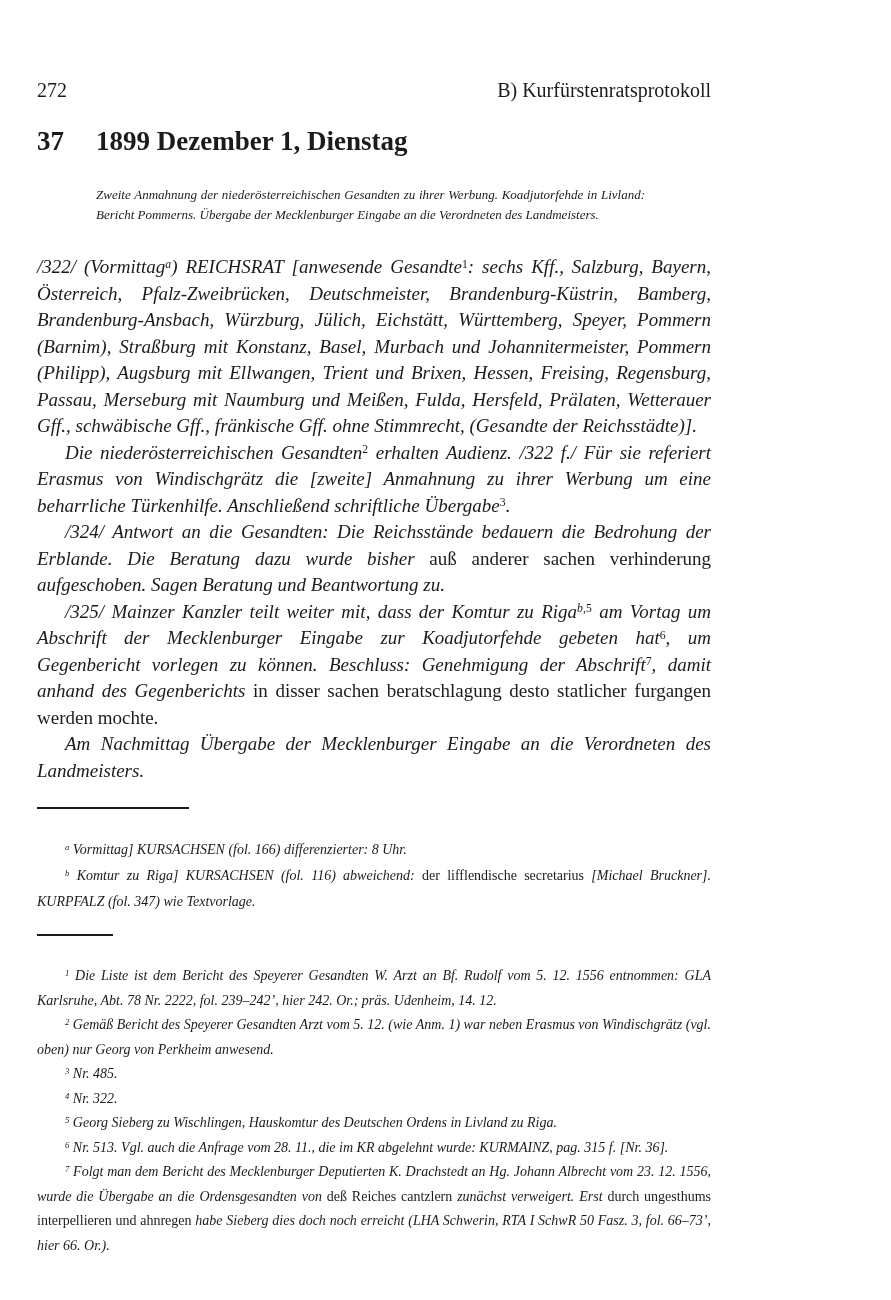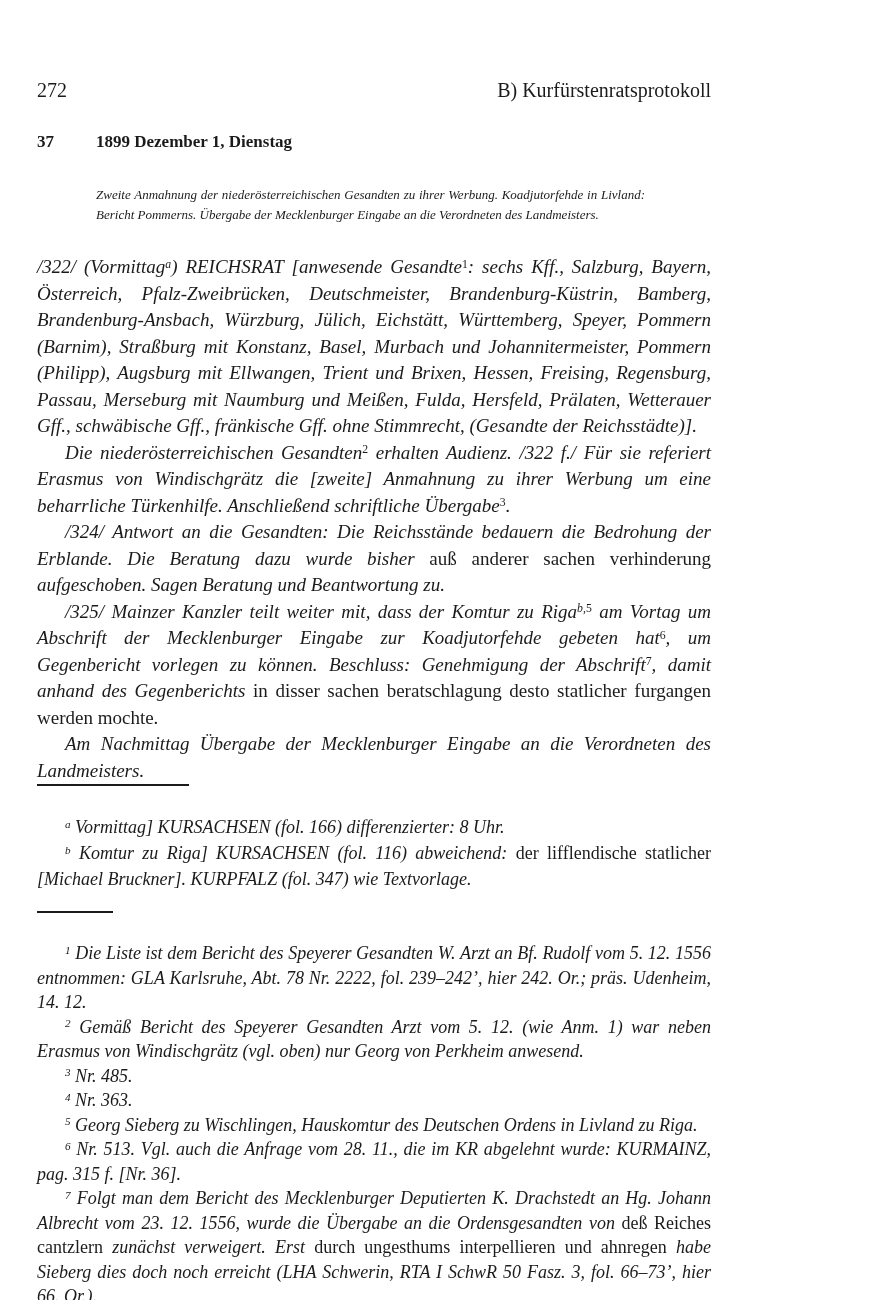--- a/index.html
+++ b/index.html
@@ -22,21 +22,21 @@
     font-size: 20px;
     line-height: 24px;
     font-style: normal;
   }
   .page-num { position: absolute; left: 0; top: 0; }
   .running-head { display: block; text-align: right; }
   
   .heading {
     display: flex;
     margin-top: 26px;
-    font-size: 17px;
+    font-size: 27px;
     line-height: 27px;
     font-weight: bold;
     font-style: normal;
   }
   .entry-num { width: 59px; flex: 0 0 59px; }
   
   .summary {
     margin: 30px 66px 0 59px;
     font-style: italic;
     font-size: 13px;
@@ -61,21 +61,21 @@
     top: -0.45em;
     font-style: inherit;
   }
   
   .footzone { margin-top: auto; }
   .rule { height: 2px; background: #1b1b1b; margin-bottom: 9px; }
   .rule-a { width: 152px; }
   .rule-b { width: 76px; margin-top: 19px; }
   .apparatus, .commentary {
     font-style: italic;
-    font-size: 18px;
+    font-size: 14px;
     margin-top: 28px;
   }
   .apparatus { line-height: 26px; }
   .commentary { line-height: 24.5px; }
   .apparatus .para, .commentary .para { text-indent: 28px; }
 </style>
 </head>
 <body>
 
 <div class="page">
@@ -97,27 +97,27 @@
       <p class="para indent"><span>Die niederösterreichischen Gesandten</span><sup class="up">2</sup><span> erhalten Audienz. /322 f./ Für sie referiert Erasmus von Windischgrätz die [zweite] Anmahnung zu ihrer Werbung um eine beharrliche Türkenhilfe. Anschließend schriftliche Übergabe</span><sup class="up">3</sup><span>.</span></p>
       <p class="para indent"><span>/324/ Antwort an die Gesandten: Die Reichsstände bedauern die Bedrohung der Erblande. Die Beratung dazu wurde bisher </span><span class="up">auß anderer sachen verhinderung</span><span> aufgeschoben. Sagen Beratung und Beantwortung zu.</span></p>
       <p class="para indent"><span>/325/ Mainzer Kanzler teilt weiter mit, dass der Komtur zu Riga</span><sup>b</sup><sup class="up">,5</sup><span> am Vortag um Abschrift der Mecklenburger Eingabe zur Koadjutorfehde gebeten hat</span><sup class="up">6</sup><span>, um Gegenbericht vorlegen zu können. Beschluss: Genehmigung der Abschrift</span><sup class="up">7</sup><span>, damit anhand des Gegenberichts </span><span class="up">in disser sachen beratschlagung desto statlicher furgangen werden mochte.</span></p>
       <p class="para indent"><span>Am Nachmittag Übergabe der Mecklenburger Eingabe an die Verordneten des Landmeisters.</span></p>
     </div>
 
   <div class="footzone">
     <div class="rule rule-a"></div>
     <div class="apparatus">
         <p class="para indent"><sup>a</sup><span> Vormittag] KURSACHSEN (fol. 166) differenzierter: 8 Uhr.</span></p>
-        <p class="para indent"><sup>b</sup><span> Komtur zu Riga] KURSACHSEN (fol. 116) abweichend: </span><span class="up">der lifflendische statlicher </span><span>[Michael Bruckner]. KURPFALZ (fol. 347) wie Textvorlage.</span></p>
+        <p class="para indent"><sup>b</sup><span> Komtur zu Riga] KURSACHSEN (fol. 116) abweichend: </span><span class="up">der lifflendische secretarius </span><span>[Michael Bruckner]. KURPFALZ (fol. 347) wie Textvorlage.</span></p>
       </div>
     <div class="rule rule-b"></div>
     <div class="commentary">
         <p class="para indent"><sup>1</sup><span> Die Liste ist dem Bericht des Speyerer Gesandten W. Arzt an Bf. Rudolf vom 5. 12. 1556 entnommen: GLA Karlsruhe, Abt. 78 Nr. 2222, fol. 239–242’, hier 242. Or.; präs. Udenheim, 14. 12.</span></p>
         <p class="para indent"><sup>2</sup><span> Gemäß Bericht des Speyerer Gesandten Arzt vom 5. 12. (wie Anm. 1) war neben Erasmus von Windischgrätz (vgl. oben) nur Georg von Perkheim anwesend.</span></p>
         <p class="para indent"><sup>3</sup><span> Nr. 485.</span></p>
-        <p class="para indent"><sup>4</sup><span> Nr. 363.</span></p>
+        <p class="para indent"><sup>4</sup><span> Nr. 322.</span></p>
         <p class="para indent"><sup>5</sup><span> Georg Sieberg zu Wischlingen, Hauskomtur des Deutschen Ordens in Livland zu Riga.</span></p>
         <p class="para indent"><sup>6</sup><span> Nr. 513. Vgl. auch die Anfrage vom 28. 11., die im KR abgelehnt wurde: KURMAINZ, pag. 315 f. [Nr. 36].</span></p>
         <p class="para indent"><sup>7</sup><span> Folgt man dem Bericht des Mecklenburger Deputierten K. Drachstedt an Hg. Johann Albrecht vom 23. 12. 1556, wurde die Übergabe an die Ordensgesandten von </span><span class="up">deß Reiches cantzlern</span><span> zunächst verweigert. Erst </span><span class="up">durch ungesthums interpellieren und ahnregen</span><span> habe Sieberg dies doch noch erreicht (LHA Schwerin, RTA I SchwR 50 Fasz. 3, fol. 66–73’, hier 66. Or.).</span></p>
       </div>
   </div>
 
 </div>
 
 </body></html>

